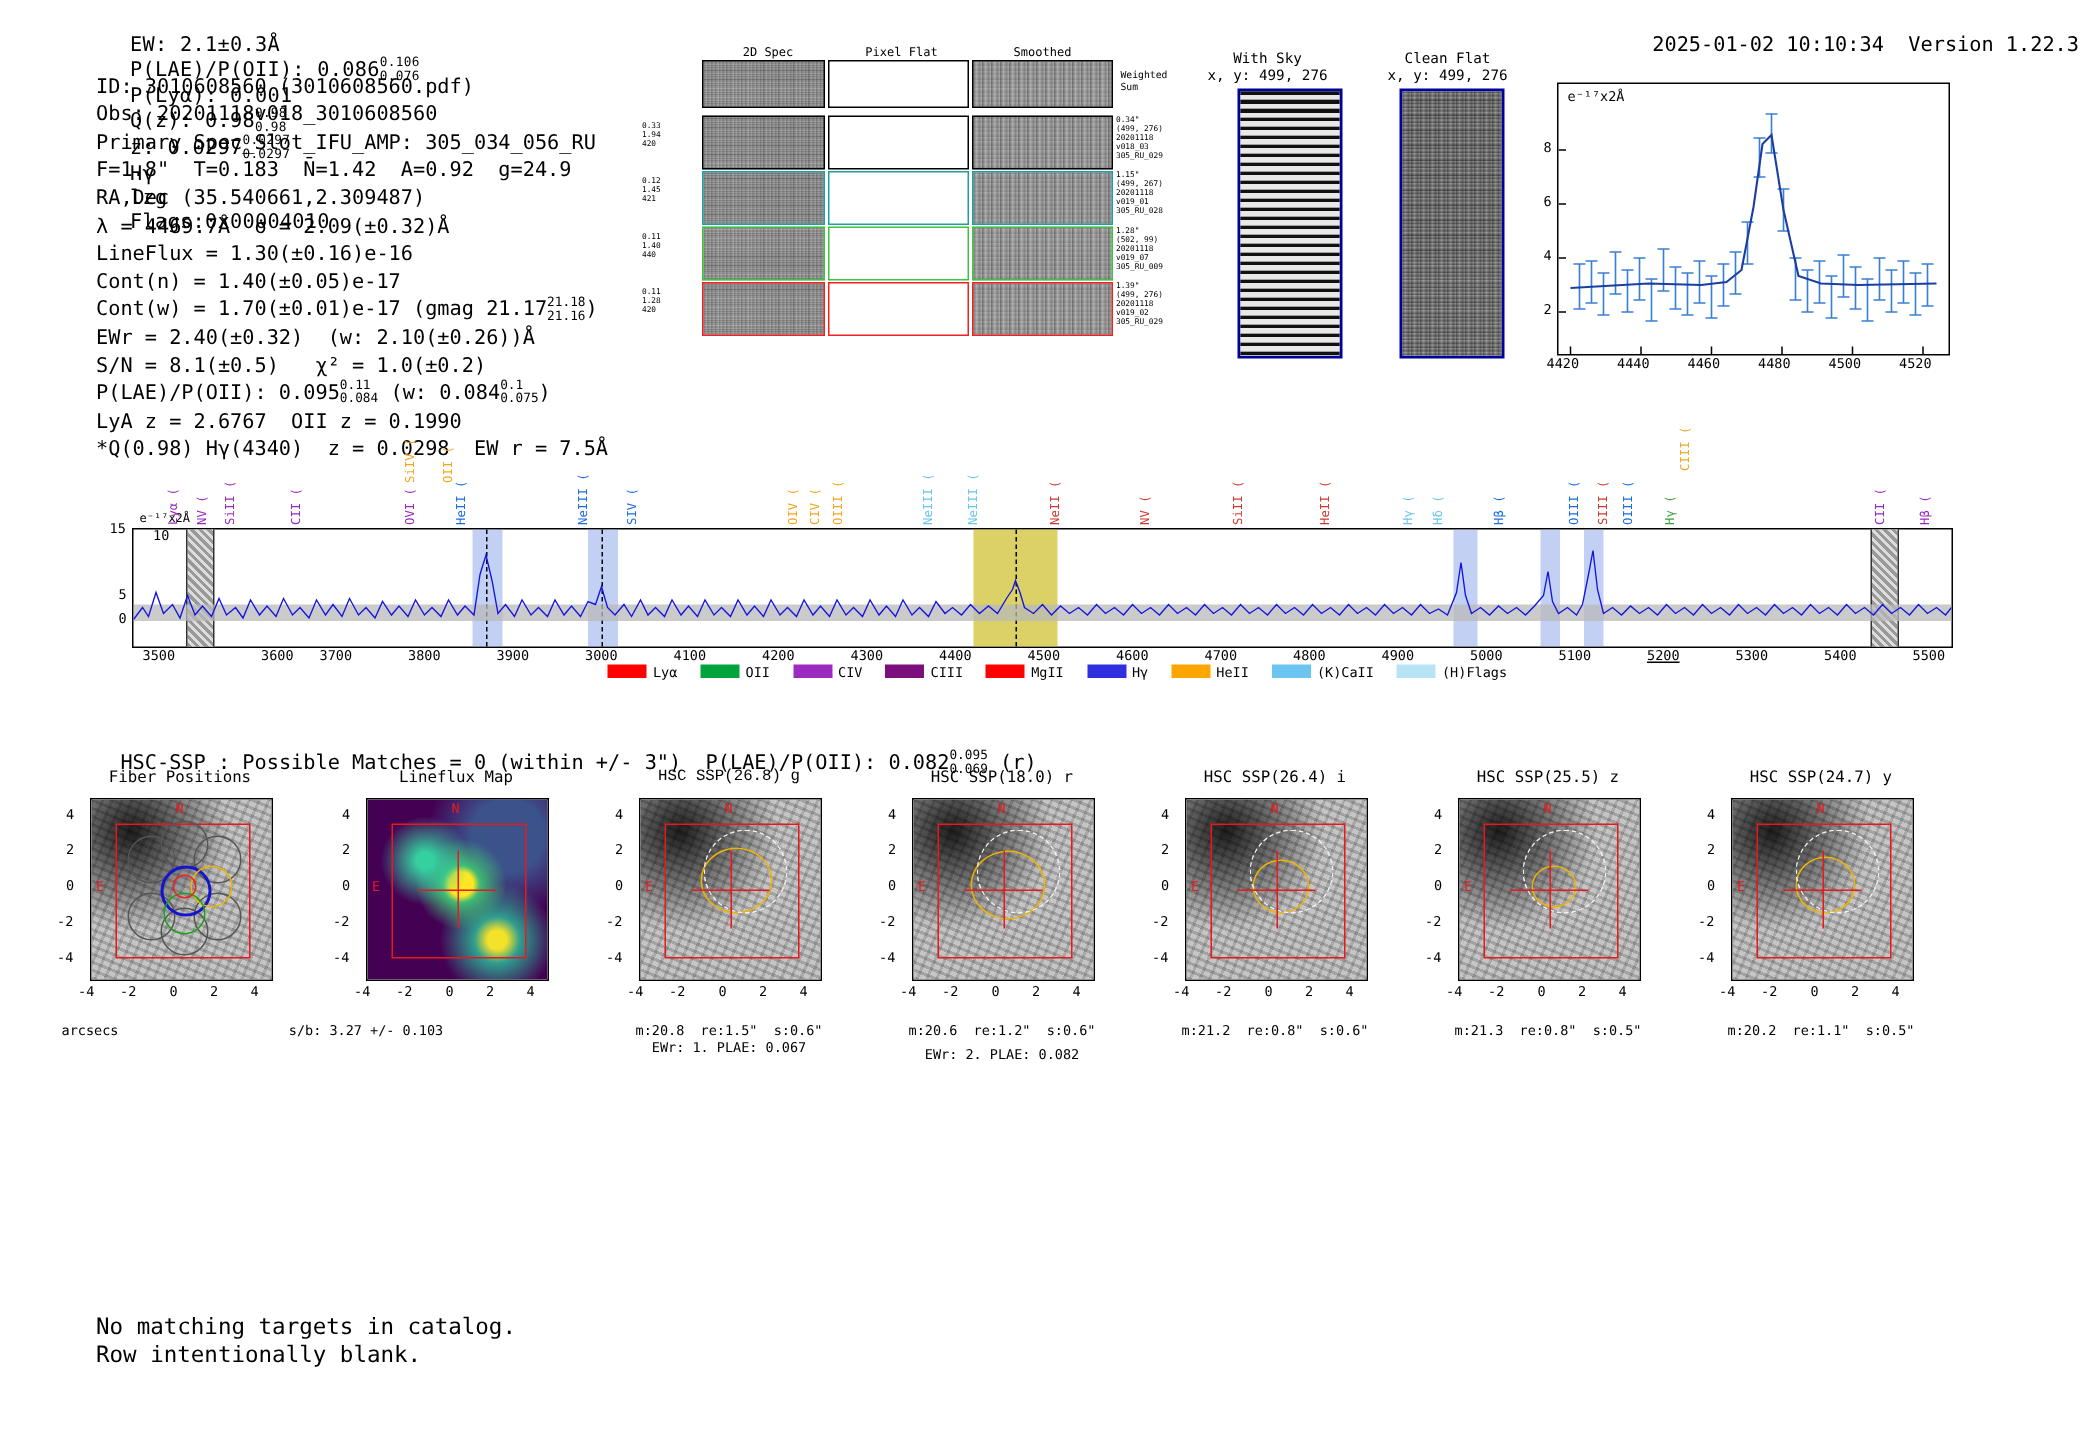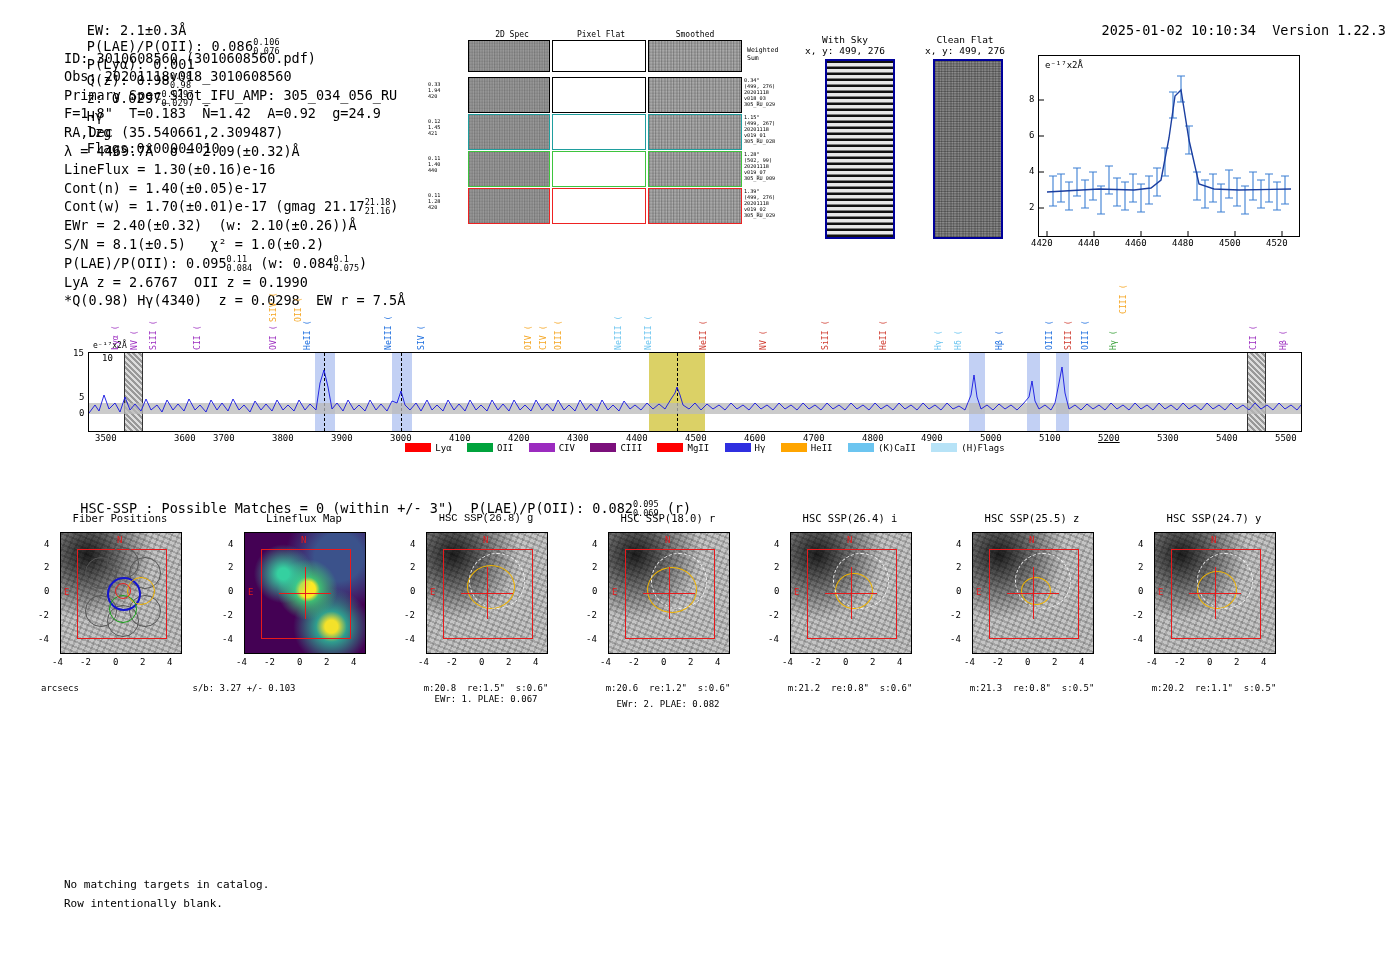--- a/index.html
+++ b/index.html
@@ -49,21 +49,21 @@
   #hscline{top:484px;left:64px;font-size:13.5px;white-space:pre;}
   .imgpanel{position:absolute;width:120px;height:120px;border:1px solid #000;overflow:hidden;}
   .paneltitle{position:absolute;font-size:10.5px;text-align:center;width:160px;}
   .subcap{position:absolute;font-size:9px;text-align:center;width:180px;white-space:pre;}
   .redbox{position:absolute;border:1px solid #e8191b;}
   .ell{position:absolute;border:1.4px solid #f0b400;border-radius:50%;}
   .dash{position:absolute;border:1.3px dashed #f2f2f2;border-radius:50%;}
   .cross-h{position:absolute;height:1px;background:#e8191b;}
   .cross-v{position:absolute;width:1px;background:#e8191b;}
   .NE{position:absolute;color:#e8191b;font-size:9px;}
-  #blankmsg{top:875px;left:64px;font-size:11px;line-height:19px;white-space:pre;}
+  #blankmsg{top:875px;left:64px;font-size:15px;line-height:19px;white-space:pre;}
   .grayimg{width:100%;height:100%;
      background-image:
        repeating-linear-gradient(22deg, rgba(0,0,0,.20) 0 2px, rgba(0,0,0,.03) 2px 5px),
        repeating-linear-gradient(113deg, rgba(0,0,0,.16) 0 2px, rgba(0,0,0,.02) 2px 6px),
        radial-gradient(circle at 22% 18%, rgba(0,0,0,.85) 0%, rgba(0,0,0,.0) 48%);
      background-color:#cfcfcf;}
   .lfmap{width:100%;height:100%;
      background:
        radial-gradient(circle at 32% 34%, #35d0a0 0 5%, rgba(0,0,0,0) 26%),
        radial-gradient(circle at 52% 47%, #fde725 0 9%, #3fbc73 14%, rgba(0,0,0,0) 34%),

